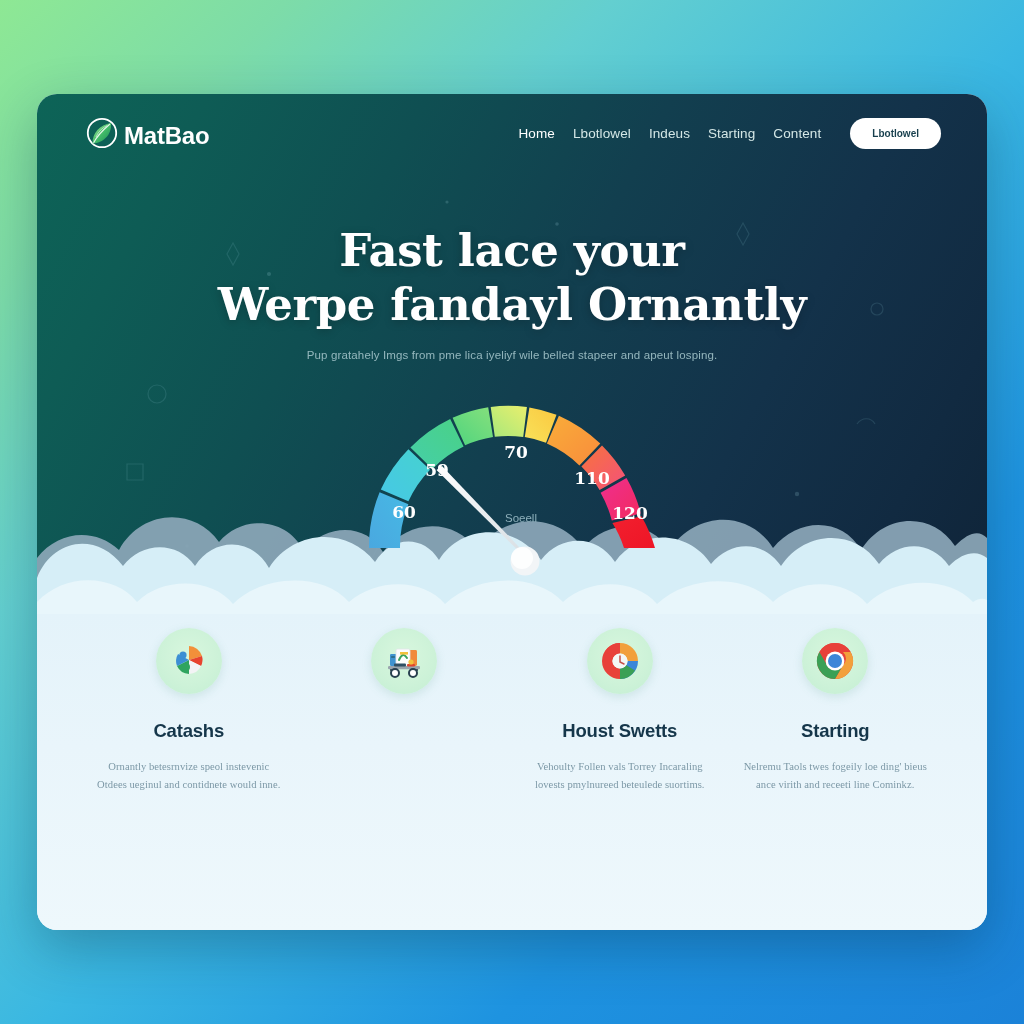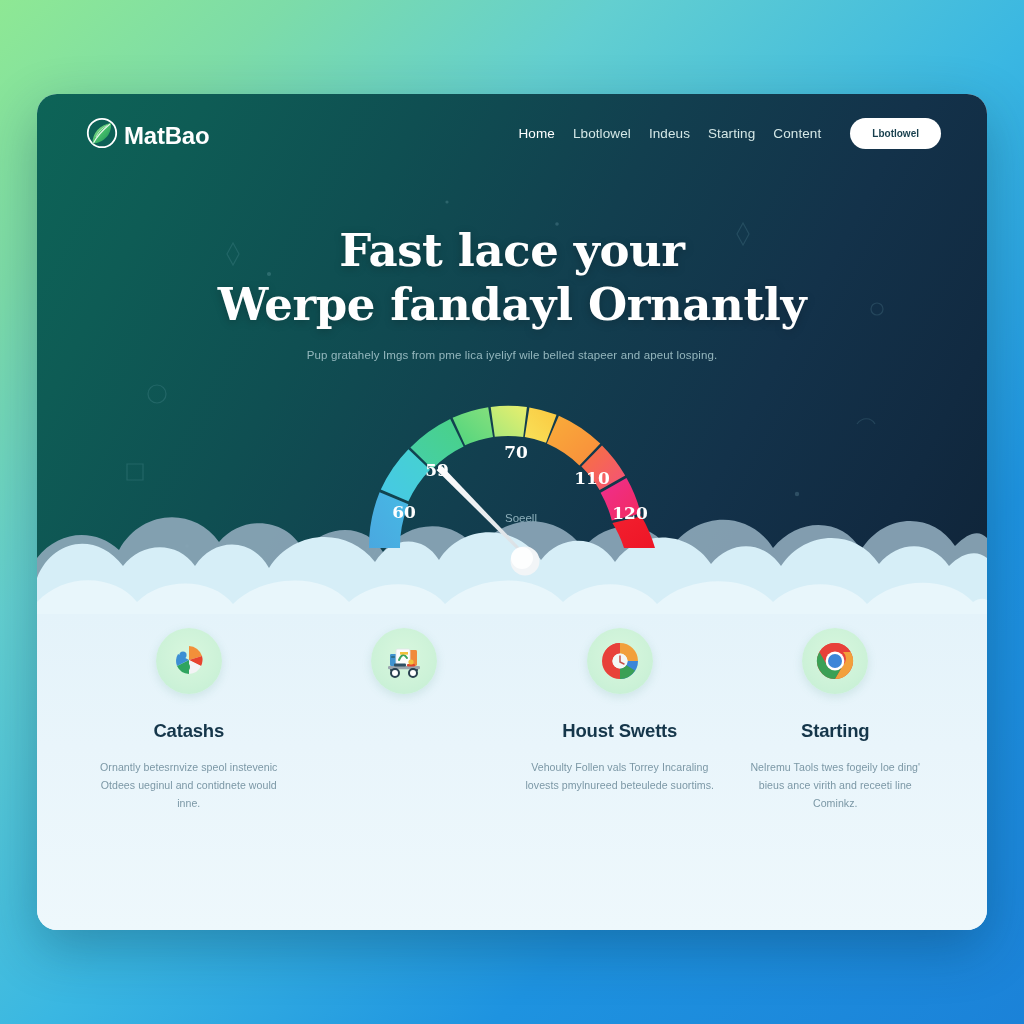--- a/index.html
+++ b/index.html
@@ -205,20 +205,21 @@
     font-weight: bold;
     letter-spacing: -0.2px;
   }
 
   .feature-desc {
     margin-top: 16px;
     color: #7c98a6;
     font-size: 10.6px;
     line-height: 1.72;
     letter-spacing: 0.05px;
+    font-family: Liberation Serif, serif;
   }
 </style>
 </head>
 <body>
 
 <div class="page-card">
 
   <section class="hero">
 
     <svg class="hero-deco" viewBox="0 0 950 520" preserveAspectRatio="none">

